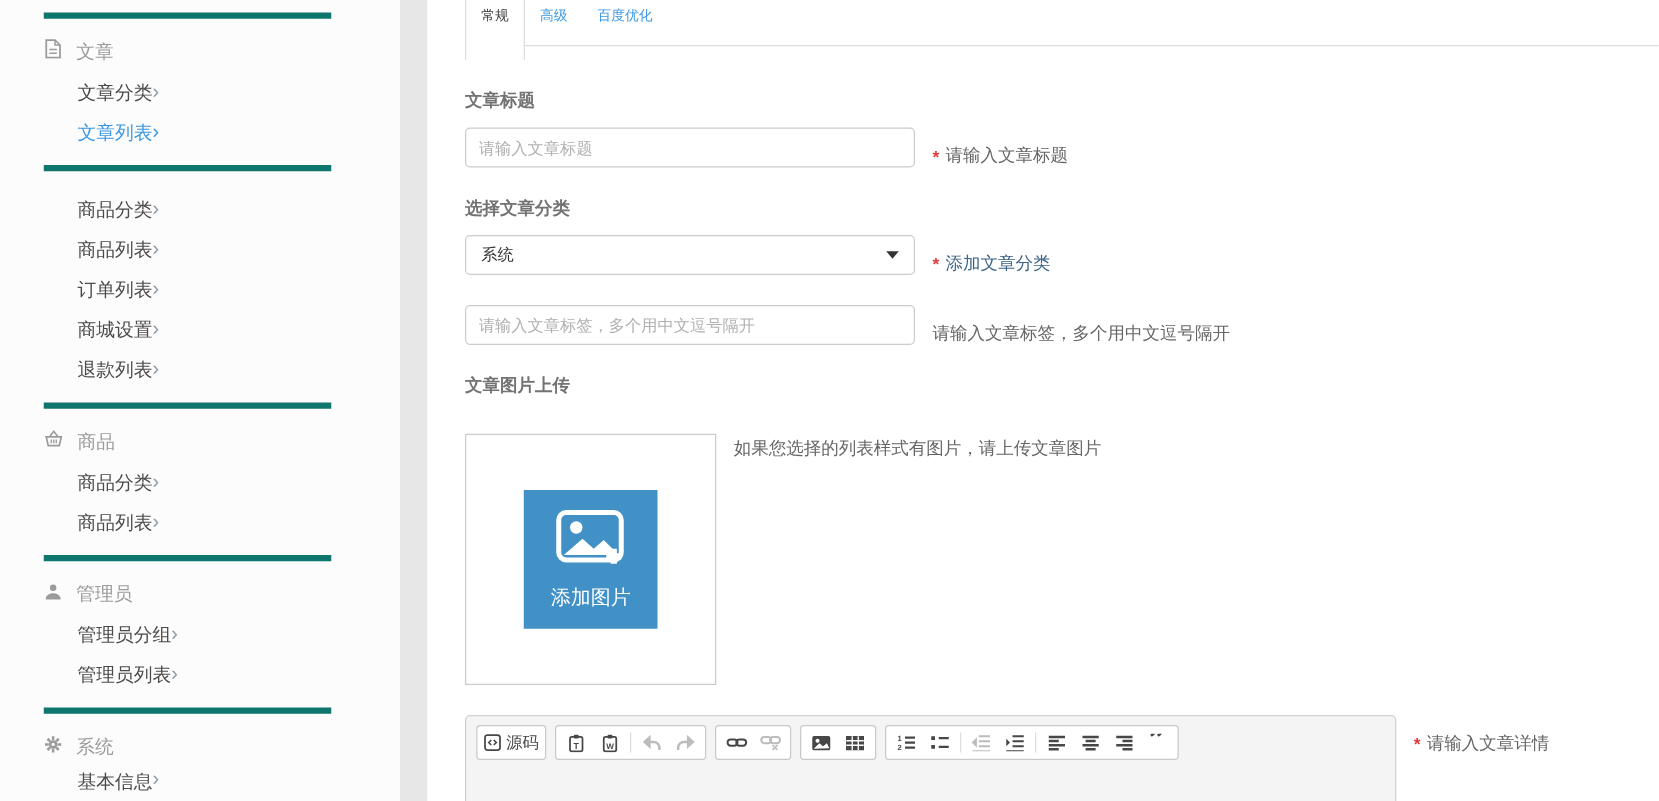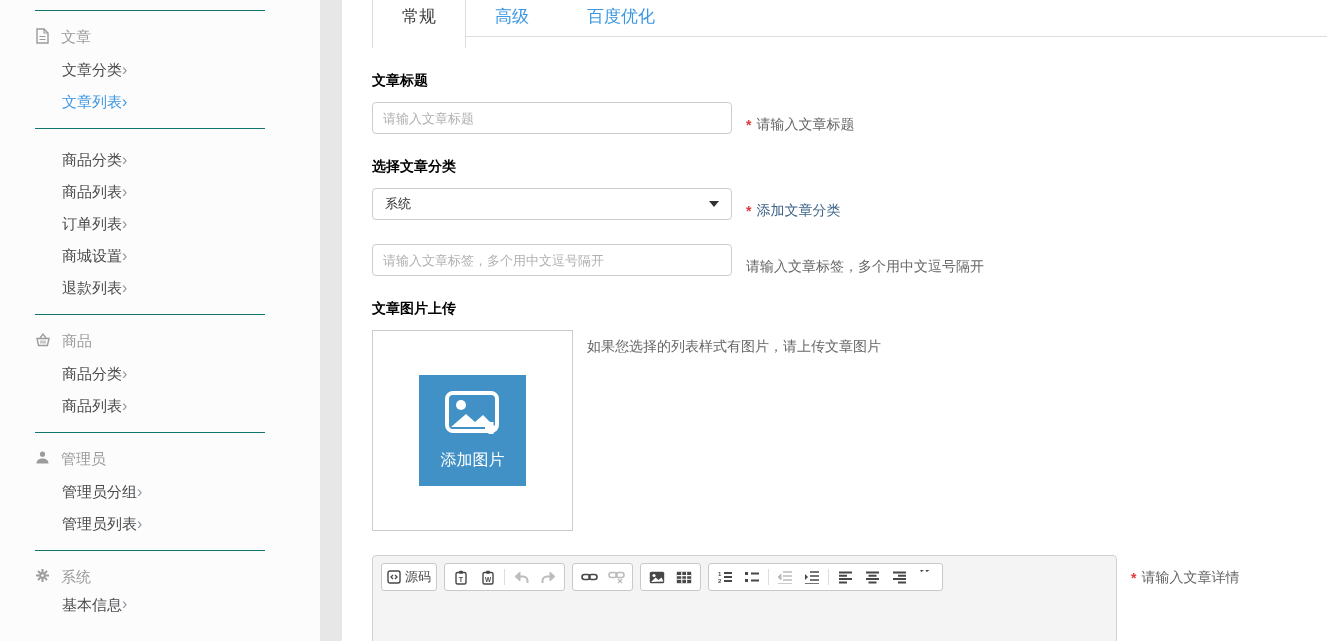--- a/index.html
+++ b/index.html
@@ -2,65 +2,65 @@
 <html><head>
 <meta charset="utf-8">
 <style>
   * { box-sizing: border-box; margin: 0; padding: 0; }
   html,body { width:1327px; height:641px; overflow:hidden; background:#fff;
     font-family:"Liberation Sans","DejaVu Sans",sans-serif; color:#444; }
   .app { display:flex; width:1327px; height:641px; }
 
   
   .sidebar { width:320px; height:100%; background:#fcfcfc; flex:none; padding-top:10px; }
-  .side-section { margin:0 55px 0 35px; border-top:1px solid #0f766e; padding:15px 0 10px; }
+  .side-section { margin:0 55px 0 35px; border-top:5px solid #0f766e; padding:15px 0 10px; }
   .side-header { display:flex; align-items:center; gap:11px; height:22px; margin-bottom:6px;
     color:#9b9b9b; font-size:15px; }
   .side-header svg { flex:none; }
   .side-item { display:flex; align-items:center; 
     height:32px; padding-left:27px; font-size:15px; color:#4a4a4a; cursor:pointer; }
   .side-item .chev { color:#8f9aa3; font-size:16px; line-height:1; padding-right:2px; }
   .side-item.active { color:#3b97e3; }
   .side-item.active .chev { color:#3b97e3; }
   .side-item.partial { align-items:flex-start; padding-top:2px; }
 
   
   .gutter { width:22px; background:#e7e7e7; flex:none; }
   .main { flex:1; background:#fff; padding:0 0 0 30px; position:relative; }
 
   
   .tabbar { position:relative; height:48px; }
   .tabbar::after { content:""; position:absolute; left:0; right:0; top:36px; height:1px;
     background:#ddd; }
   .tabs { display:flex; align-items:flex-start; height:48px; position:relative; }
-  .tab { padding:5px 29px 0; font-size:17px; cursor:pointer; color:#3b97e3; height:30px; }
+  .tab { padding:5px 12px 0; font-size:11px; cursor:pointer; color:#3b97e3; height:30px; }
   .tab.active { color:#404040; background:#fff; border-left:1px solid #ddd;
     border-right:1px solid #ddd; height:48px; position:relative; z-index:2; }
 
   
   .field { margin-top:24px; }
   .field:first-of-type { margin-top:8px; }
-  .f-label { font-size:14px; font-weight:bold; color:#000000; margin-bottom:12px; }
+  .f-label { font-size:14px; font-weight:bold; color:#737373; margin-bottom:12px; }
   .f-row { display:flex; align-items:flex-end; gap:14px; }
   .f-row.top { align-items:flex-start; }
   .txt-input { width:360px; height:32px; border:1px solid #ccc; border-radius:4px;
     padding:0 10px; font-size:13px; color:#444; font-family:inherit; outline:none; background:#fff; }
   .txt-input::placeholder { color:#b0b0b0; }
   .fake-select { width:360px; height:32px; border:1px solid #ccc; border-radius:4px;
     background:#fff; display:flex; align-items:center; justify-content:space-between;
     padding:0 12px; font-size:13px; color:#333; cursor:pointer; }
   .sel-caret { width:0; height:0; border-left:5px solid transparent;
     border-right:5px solid transparent; border-top:6px solid #333; }
   .note { font-size:14px; color:#666; display:flex; align-items:center; gap:5px; }
   .star { color:#e03a3a; font-weight:bold; font-size:14px; }
   .note a { color:#3c6386; text-decoration:none; cursor:pointer; }
 
   
   .upload-box { width:201px; height:201px; border:1px solid #ccc; background:#fff;
-    display:flex; align-items:center; justify-content:center; cursor:pointer; }
+    display:flex; align-items:center; justify-content:center; cursor:pointer;margin-top:17px; }
   .add-img-btn { width:107px; height:111px; background:#4190c6; color:#fff;
     display:flex; flex-direction:column; align-items:center; justify-content:center;
     gap:10px; cursor:pointer; border:none; }
   .add-img-btn span { font-size:16px; }
 
   
   .editor { width:745px; border:1px solid #d1d1d1; border-radius:4px; background:#f4f4f4;
     padding:7px 8px; height:150px; }
   .tb-row { display:flex; align-items:center; gap:7px; margin-bottom:6px; flex-wrap:nowrap; }
   .tb-group { background:#fff; border:1px solid #c9c9c9; border-radius:3px; height:28px;
@@ -245,21 +245,21 @@
                 <circle cx="17" cy="15" r="5" fill="#fff"></circle>
                 <path d="M7 37 22 24l9 8 8-7 12 12z" fill="#fff"></path>
                 <g stroke="#fff" stroke-width="5">
                     <path d="M47 32v12M41 38h12"></path>
                   </g>
               </svg>
             </span>
             <span>添加图片</span>
           </button>
         </div>
-        <div class="note" style="margin-top:8px;">
+        <div class="note" style="margin-top:20px;">
           <span>如果您选择的列表样式有图片，请上传文章图片</span>
         </div>
       </div>
     </div>
 
     <div class="field">
       <div class="f-row top">
         <div class="editor">
 
           <div class="tb-row">

